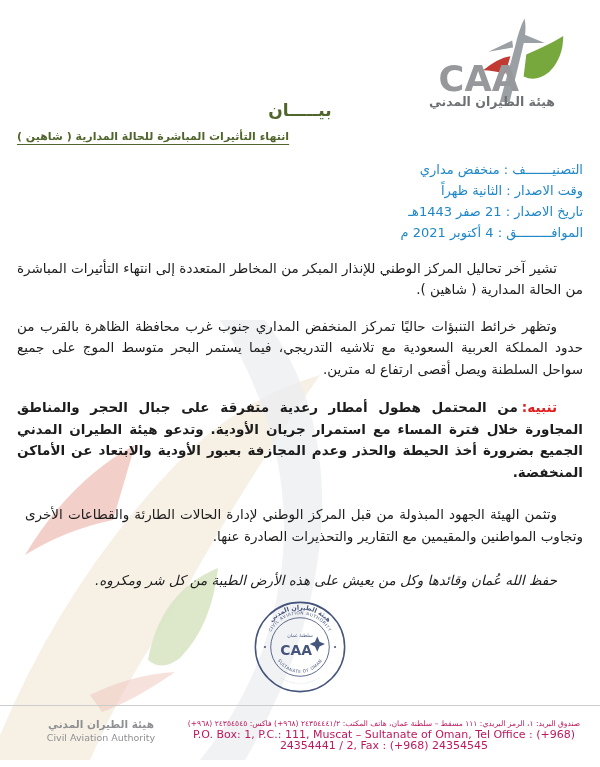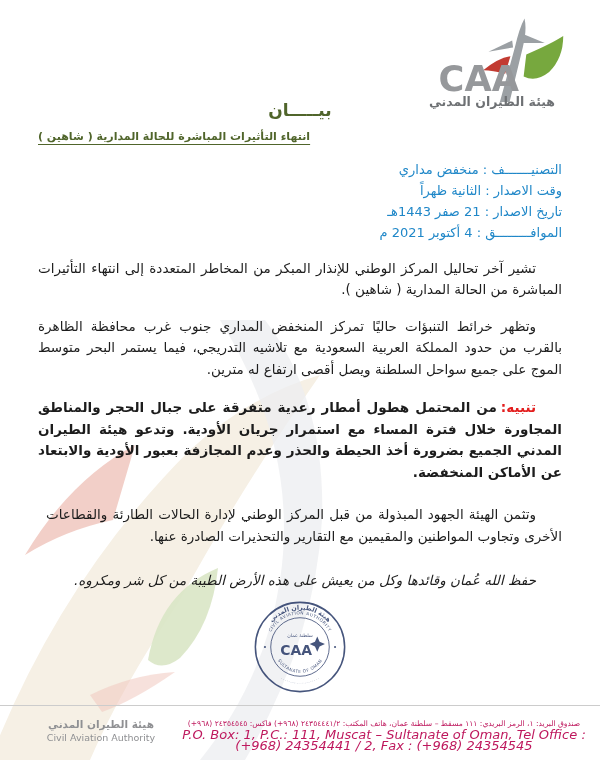--- a/index.html
+++ b/index.html
@@ -11,21 +11,21 @@
   
   .watermark{position:absolute;left:-30px;top:280px;width:520px;height:480px;pointer-events:none;}
   
   .logo-block{position:absolute;top:14px;right:20px;width:162px;text-align:center;}
   .logo-svg{display:block;width:162px;height:88px;}
   .logo-arabic{
     direction:rtl;font-size:12.5px;font-weight:bold;color:#6e7174;
     margin-top:-8px;padding-right:14px;letter-spacing:0;
   }
   
-  .content{position:relative;padding:0 38px;}
+  .content{position:relative;padding:0 17px;}
   .header-space{height:101px;}
   .title{
     margin:0;text-align:center;font-size:17px;font-weight:bold;
     color:#50652b;line-height:1.1;
   }
   .subtitle{
     margin:10px 0 0 0;font-size:11px;font-weight:bold;
     color:#50652b;text-decoration:underline;text-underline-offset:4px;
   }
   .meta{
@@ -45,21 +45,21 @@
   
   .footer{
     position:absolute;left:0;right:0;top:705px;height:62px;
     border-top:1px solid #cccccc;display:flex;align-items:flex-start;
   }
   .footer-org{width:150px;margin-left:26px;text-align:center;padding-top:12px;color:#8f9093;}
   .footer-org .org-ar{direction:rtl;font-size:10.5px;font-weight:bold;line-height:13px;}
   .footer-org .org-en{font-size:9.5px;line-height:14px;}
   .footer-contact{flex:1;text-align:center;padding:12px 8px 0 0;color:#be185d;}
   .footer-contact .c-ar{direction:rtl;font-size:7.6px;line-height:11px;}
-  .footer-contact .c-en{font-size:13px;line-height:11px;font-style:italic;}
+  .footer-contact .c-en{font-size:11px;line-height:11px;}
 </style>
 </head>
 <body>
 
 <div class="page">
 
   <svg class="watermark" viewBox="0 0 520 480" aria-hidden="true">
     <path d="M20,480 Q90,300 220,170 Q280,115 350,95 Q270,210 210,320 Q150,410 120,480 Z" fill="#f6f0e5"></path>
     <path d="M250,40 Q330,170 310,300 Q295,400 230,480 L275,480 Q345,360 352,240 Q356,120 295,40 Z" fill="#eceef0" opacity="0.75"></path>
     <path d="M55,275 Q100,200 165,165 L143,240 Q95,250 55,275 Z" fill="#efc3ba" opacity="0.8"></path>

